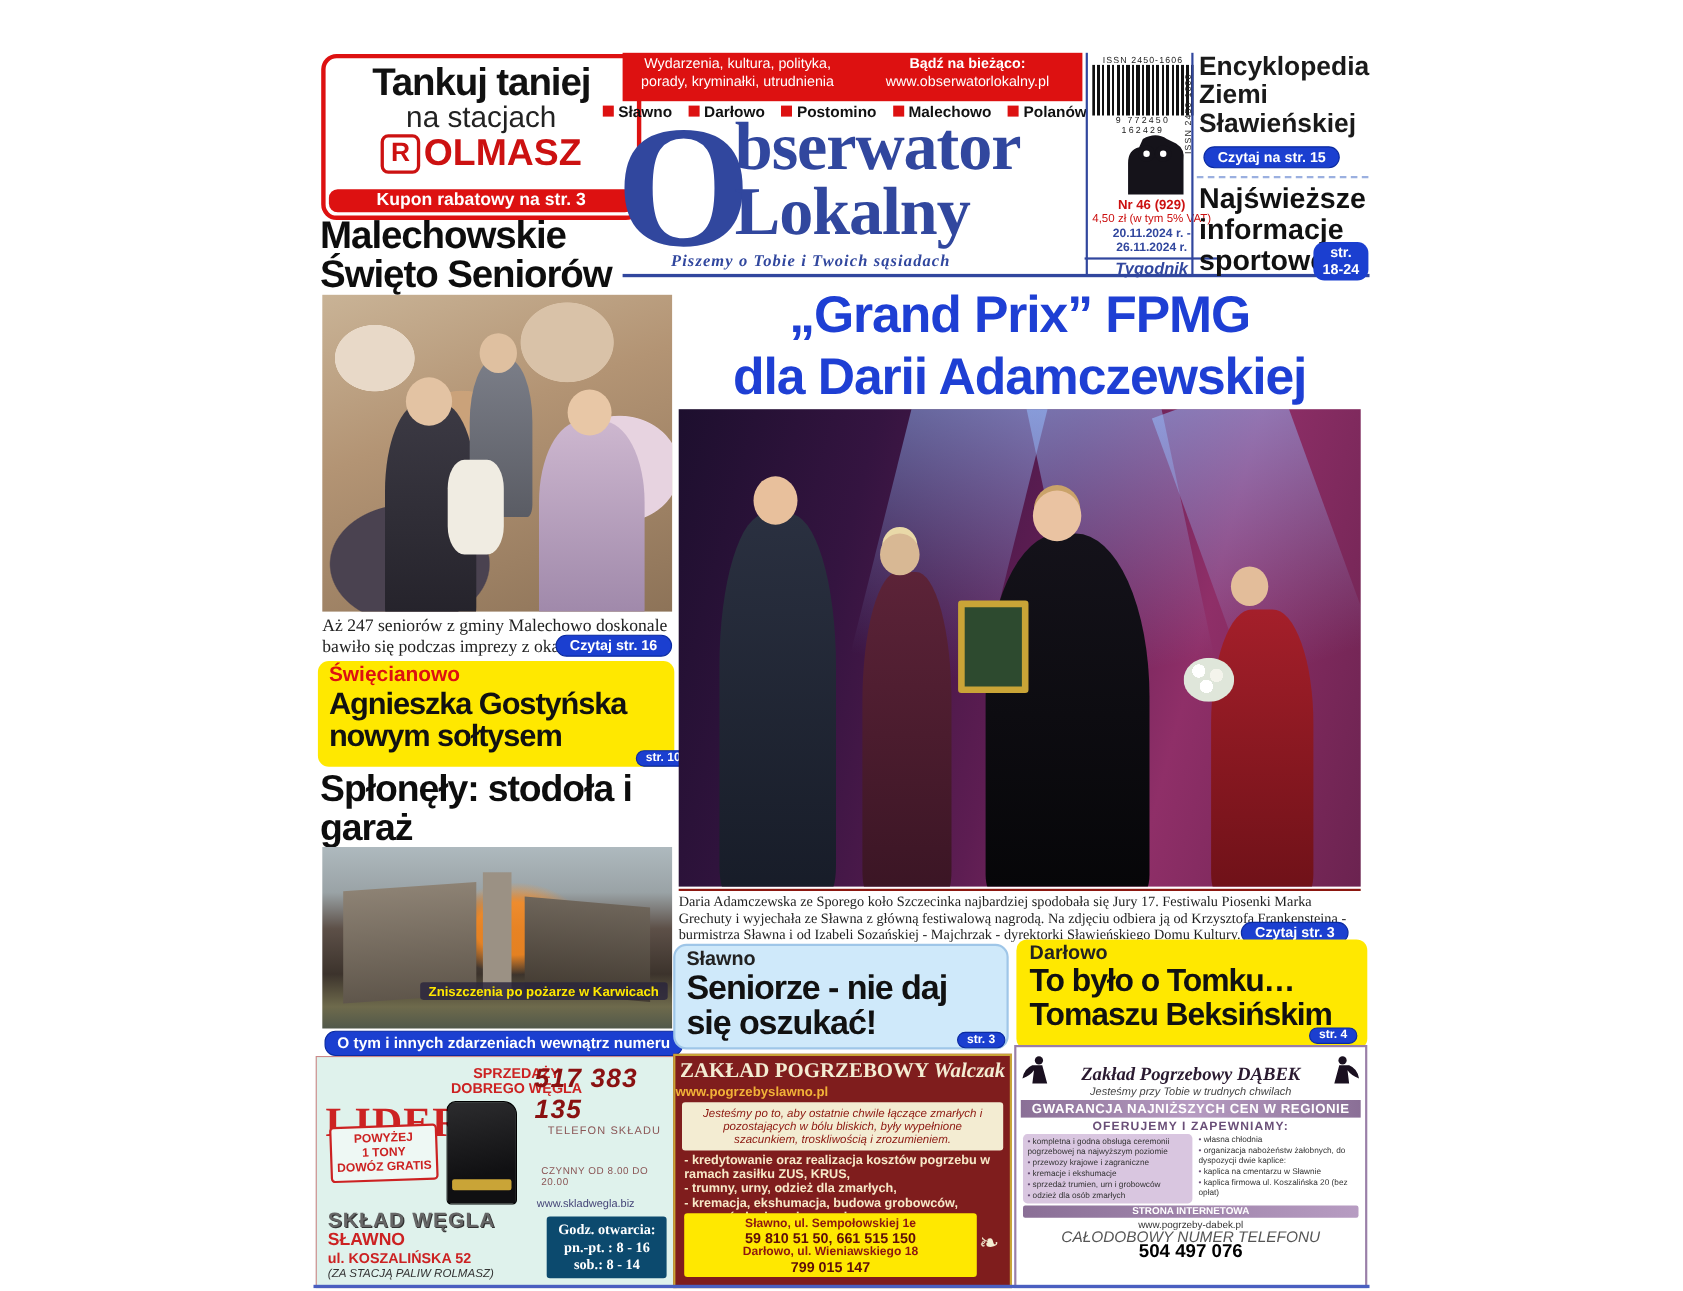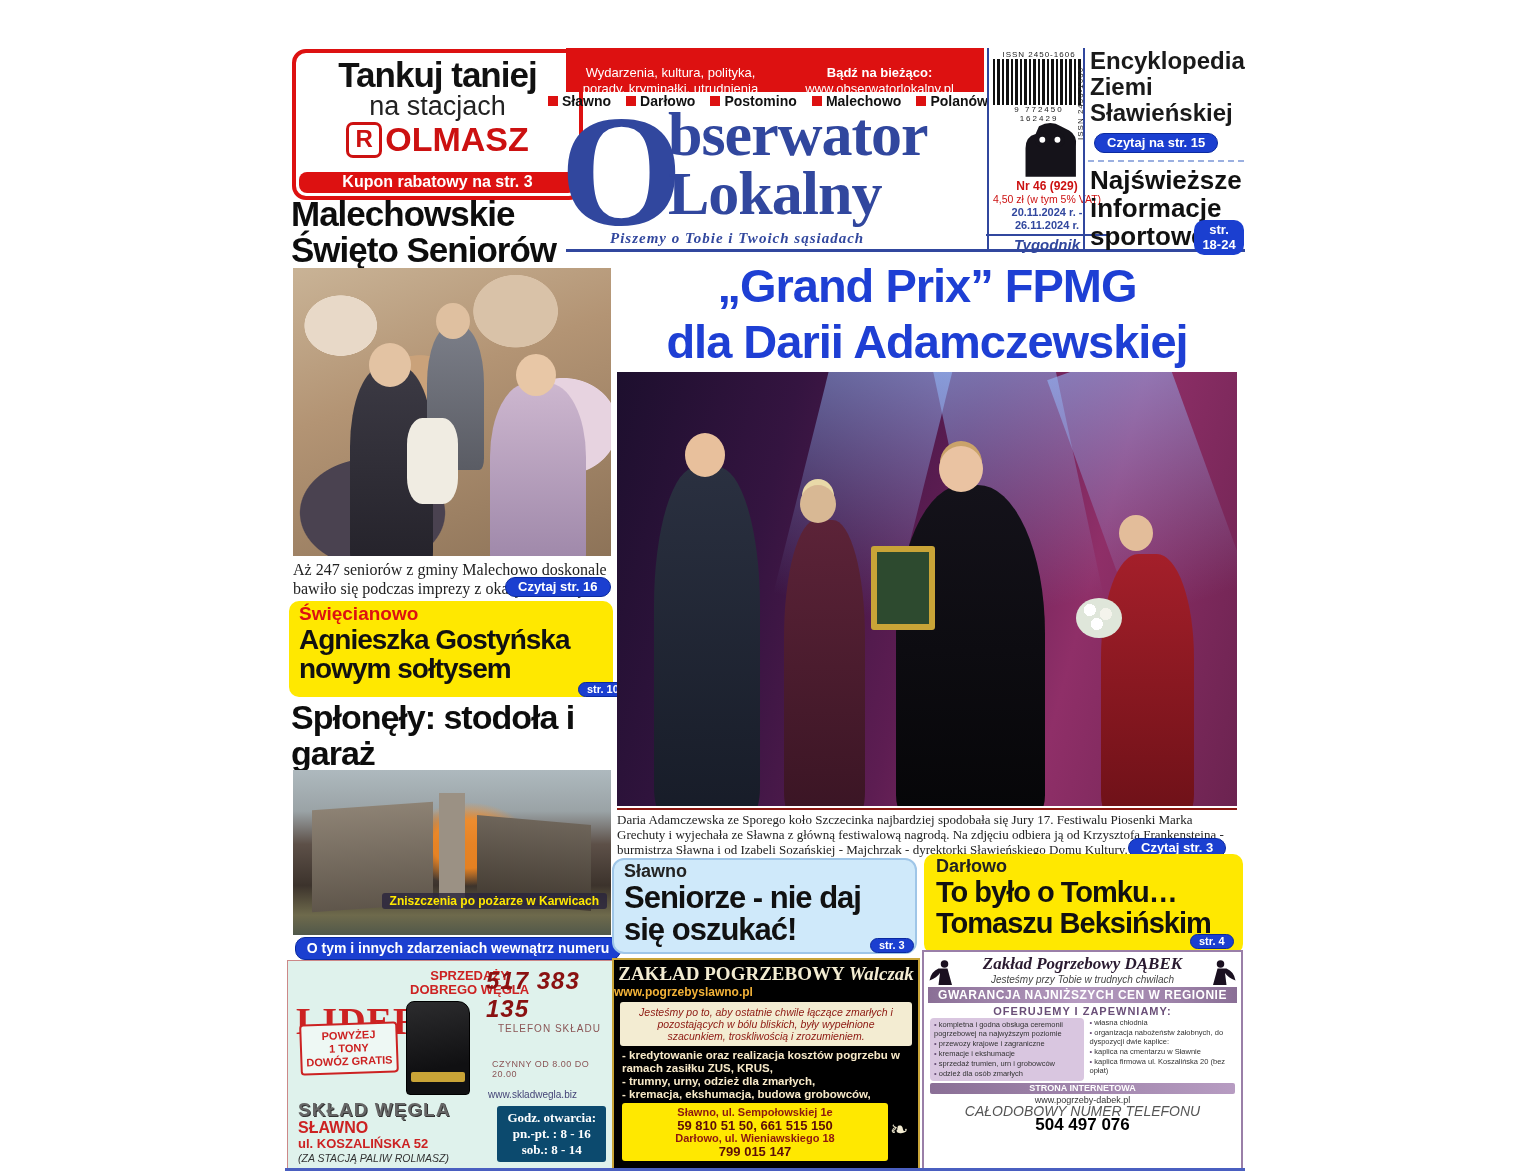--- a/index.html
+++ b/index.html
@@ -19,21 +19,21 @@
   .promo-line1{font-size:35px;font-weight:bold;margin-top:2px;letter-spacing:-1px;}
   .promo-line2{font-size:27px;margin-top:-4px;color:#222;}
   .promo-brand{font-size:34px;font-weight:bold;color:#cc1111;margin-top:-2px;display:flex;align-items:center;justify-content:center;gap:3px;}
   .brand-logo{display:inline-block;width:30px;height:30px;border:3px solid #cc1111;border-radius:7px;
               font-size:24px;line-height:28px;font-weight:bold;color:#cc1111;}
   .promo-coupon{position:absolute;left:3px;right:3px;bottom:3px;background:#dd1111;color:#fff;
                 font-weight:bold;font-size:16px;border-radius:8px;padding:1px 0 2px;}
 
   
   .topbar{left:566px;top:48px;width:418px;height:44px;background:#dd1111;color:#fff;display:flex;}
-  .topbar .col{flex:1;text-align:center;font-size:13px;line-height:16px;padding-top:17px;}
+  .topbar .col{flex:1;text-align:center;font-size:13px;line-height:16px;padding-top:2px;}
   .topbar .col b{font-size:13px;}
   .towns{left:548px;top:93px;width:440px;display:flex;justify-content:space-between;}
   .town{display:flex;align-items:center;gap:4px;font-weight:bold;font-size:14px;}
   .sq{width:10px;height:10px;background:#dd1111;display:inline-block;}
 
   
   .mast-o{left:560px;top:96px;font-size:158px;line-height:150px;font-weight:bold;color:#31479e;}
   .mast-line1{left:668px;top:104px;font-size:62px;line-height:60px;font-weight:bold;color:#31479e;letter-spacing:-1px;}
   .mast-line2{left:668px;top:163px;font-size:62px;line-height:60px;font-weight:bold;color:#31479e;letter-spacing:-1px;}
   .mast-tagline{left:610px;top:230px;font-size:15px;font-weight:bold;font-style:italic;color:#31479e;letter-spacing:1px;}
@@ -127,39 +127,39 @@
   .slawno-box{left:612px;top:858px;width:305px;height:96px;background:#cfe9fa;border:2px solid #9fc6e8;
               border-radius:12px;padding:1px 10px;box-sizing:border-box;}
   .box-label-dark{color:#222;font-weight:bold;font-size:18px;}
   .slawno-title{font-size:31px;line-height:32px;font-weight:bold;letter-spacing:-1px;}
   .slawno-pill{left:870px;top:935px;}
   .darlowo-box{left:924px;top:854px;width:319px;height:100px;padding:2px 12px;box-sizing:border-box;}
   .darlowo-title{font-size:29px;line-height:31px;font-weight:bold;letter-spacing:-1px;}
   .darlowo-pill{left:1190px;top:931px;}
 
   
-  .walczak{left:612px;top:958px;width:308px;height:213px;background:#000000;border:2px solid #c9a437;
+  .walczak{left:612px;top:958px;width:308px;height:213px;background:#7f1d1d;border:2px solid #c9a437;
            box-sizing:border-box;color:#f3ecd2;}
   .wal-title{text-align:center;font-family:"Liberation Serif",serif;font-weight:bold;font-size:19px;
              color:#f3ecd2;margin-top:3px;}
   .wal-title i{font-style:italic;}
   .wal-url{color:#f2b238;font-weight:bold;font-size:12px;}
   .wal-motto{margin:3px 6px;background:#f3ecd2;color:#8c1710;font-style:italic;font-size:10.5px;
              line-height:12px;text-align:center;padding:4px 8px;border-radius:3px;}
   .wal-services{font-weight:bold;font-size:11.5px;line-height:13px;margin:2px 8px;color:#f7e9c8;}
   .wal-contact{position:absolute;left:8px;right:30px;bottom:8px;background:#ffe800;color:#8c1710;
                text-align:center;font-size:11px;line-height:13px;border-radius:3px;padding:3px 4px;}
   .wal-contact .ph{font-weight:bold;font-size:13px;color:#5d0d08;}
   .wal-flower{position:absolute;right:2px;bottom:6px;width:26px;height:46px;color:#f3ecd2;font-size:22px;}
 
   
   .dabek{left:922px;top:950px;width:321px;height:221px;background:#fff;border:2px solid #9a7fa8;
          box-sizing:border-box;}
   .dab-title{text-align:center;font-family:"Liberation Serif",serif;font-weight:bold;font-style:italic;
-             font-size:17px;color:#2a1a30;margin-top:2px;}
+             font-size:17px;color:#2a1a30;margin-top:15px;}
   .dab-sub{text-align:center;font-style:italic;font-size:10px;color:#444;}
   .dab-guarantee{margin:2px 4px;background:linear-gradient(90deg,#8a6f96,#b79cc2,#8a6f96);color:#fff;
                  text-align:center;font-weight:bold;font-size:12px;letter-spacing:.5px;padding:1px 0;}
   .dab-offer{ text-align:center;font-weight:bold;font-size:11px;color:#6a4f78;letter-spacing:1px;}
   .dab-cols{display:flex;margin:1px 6px;gap:6px;}
   .dab-col{flex:1;font-size:7.5px;line-height:9px;color:#333;}
   .dab-col.left{background:#d9c6e0;border-radius:4px;padding:2px 4px;}
   .dab-col div{margin-bottom:1px;}
   .dab-col div::before{content:"• ";color:#6a4f78;}
   .dab-bottom{display:flex;margin:2px 6px 0;gap:6px;}

